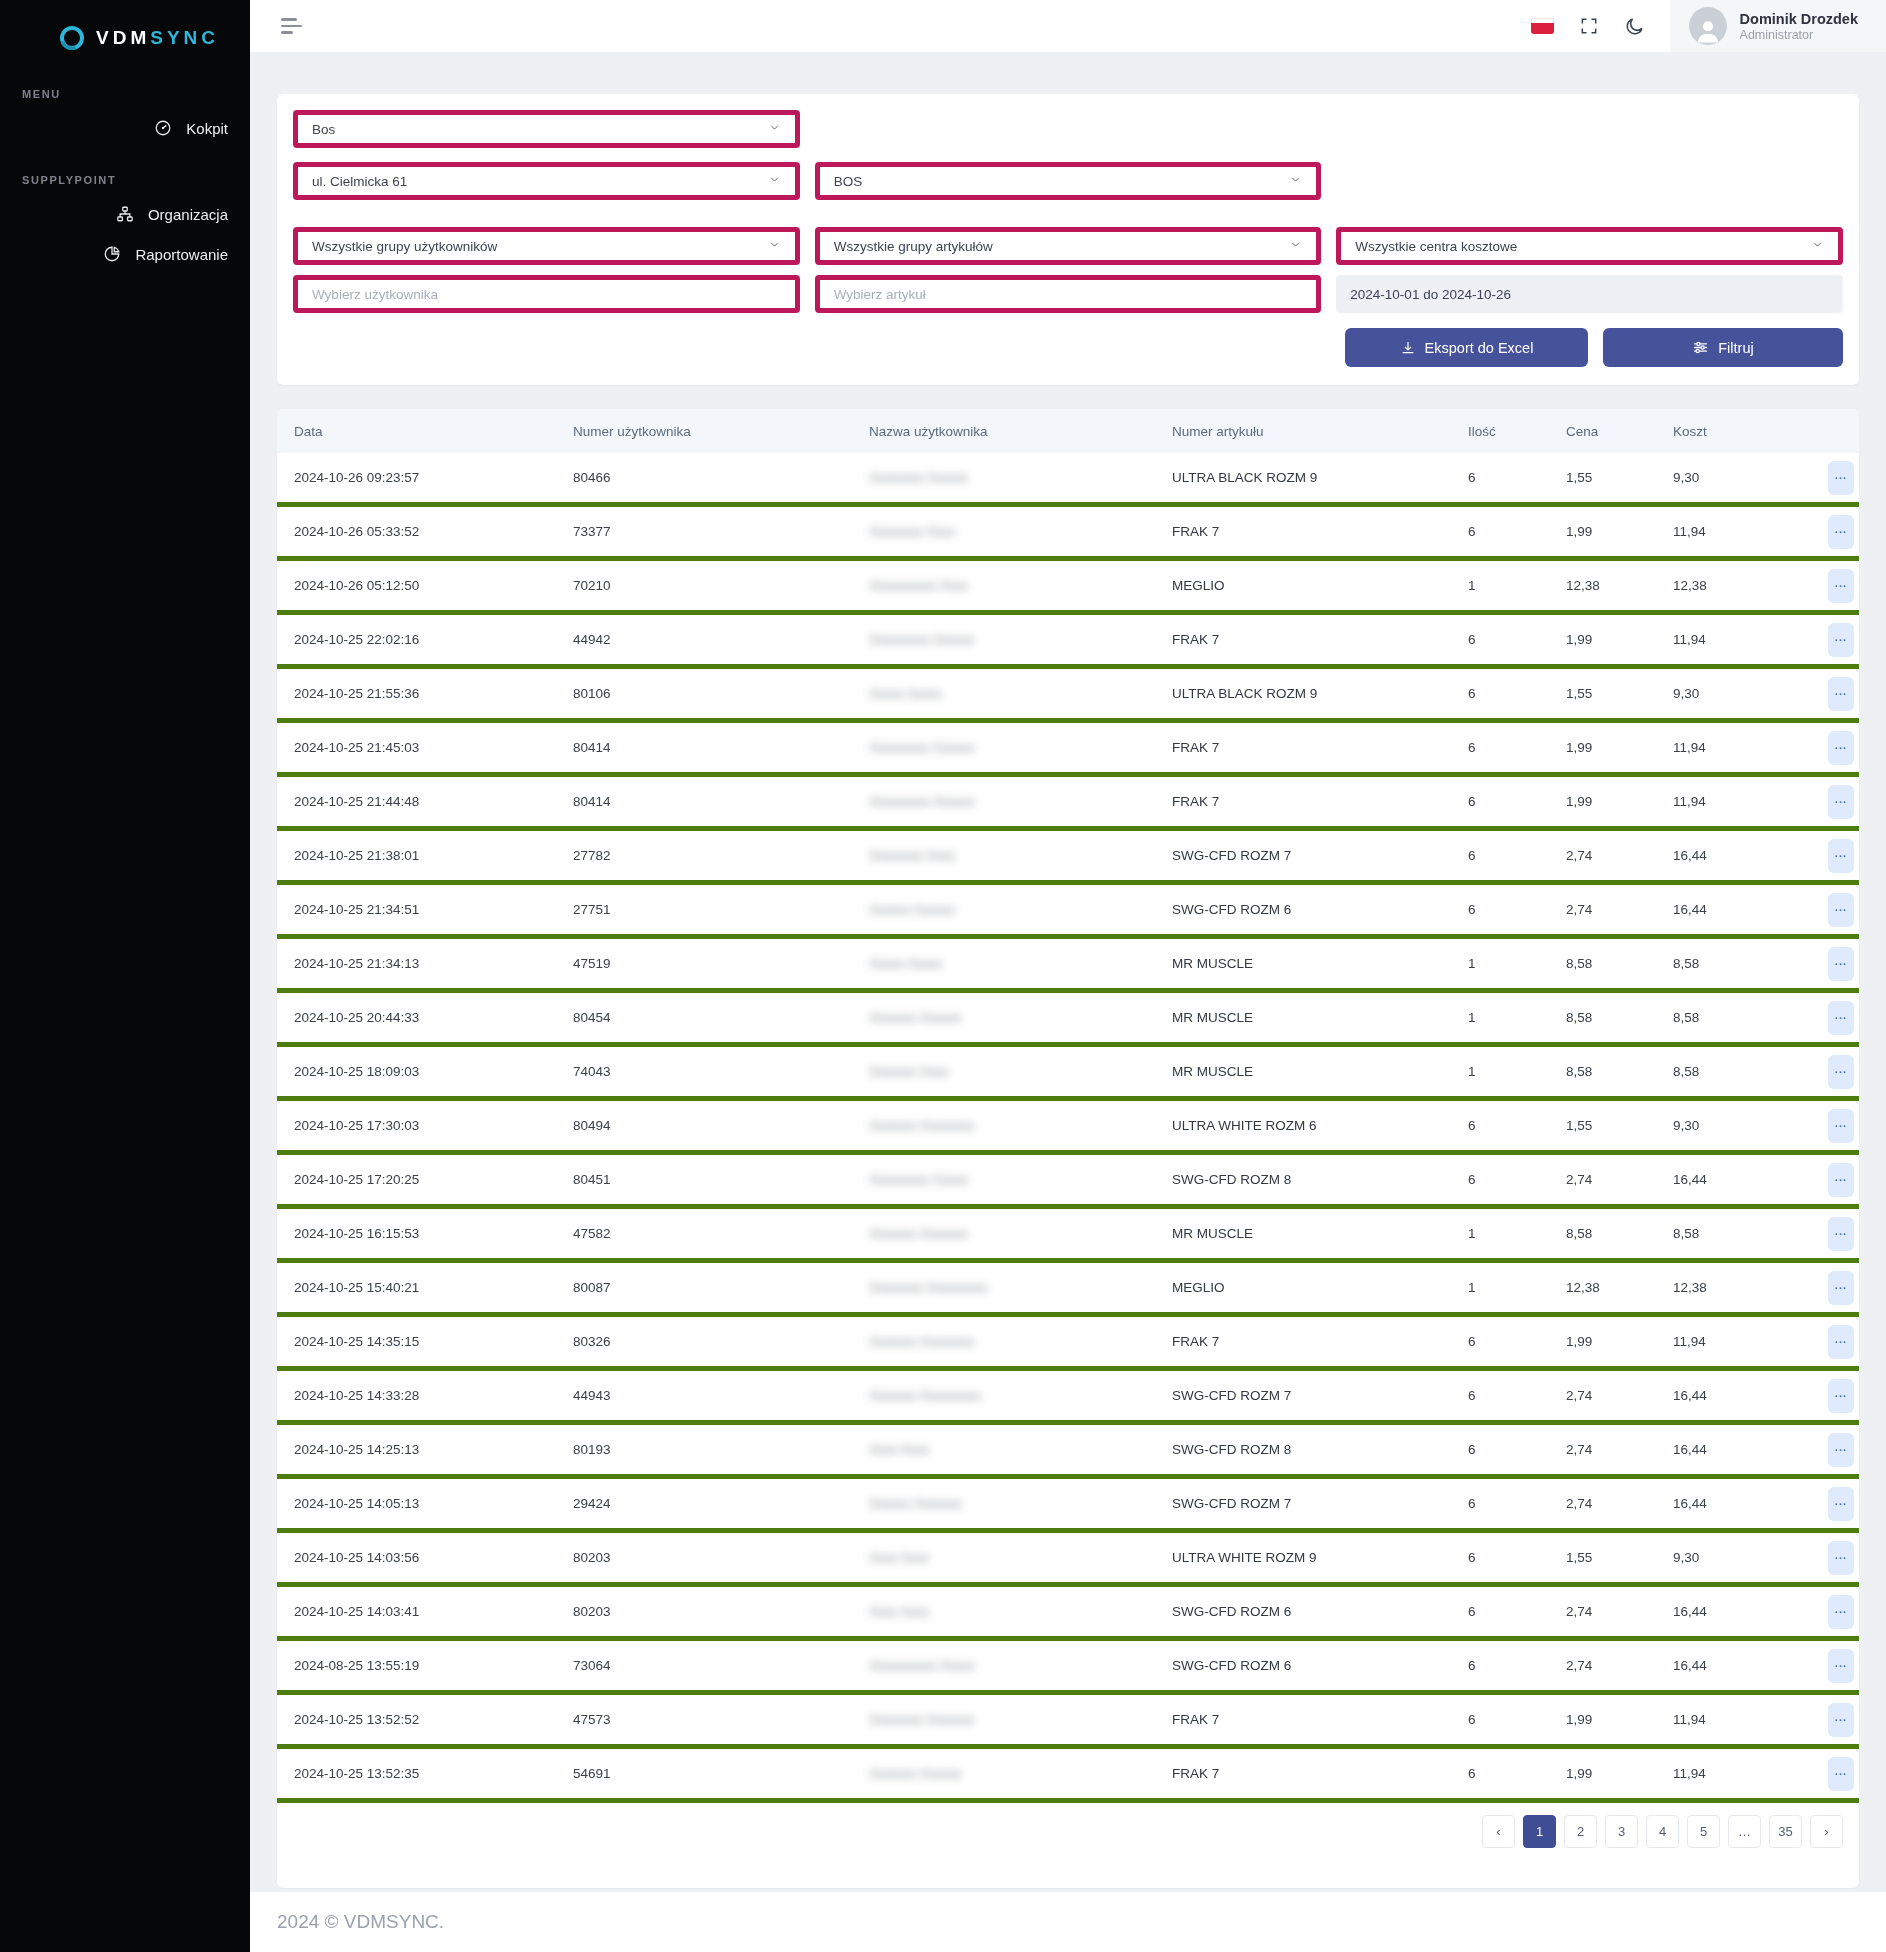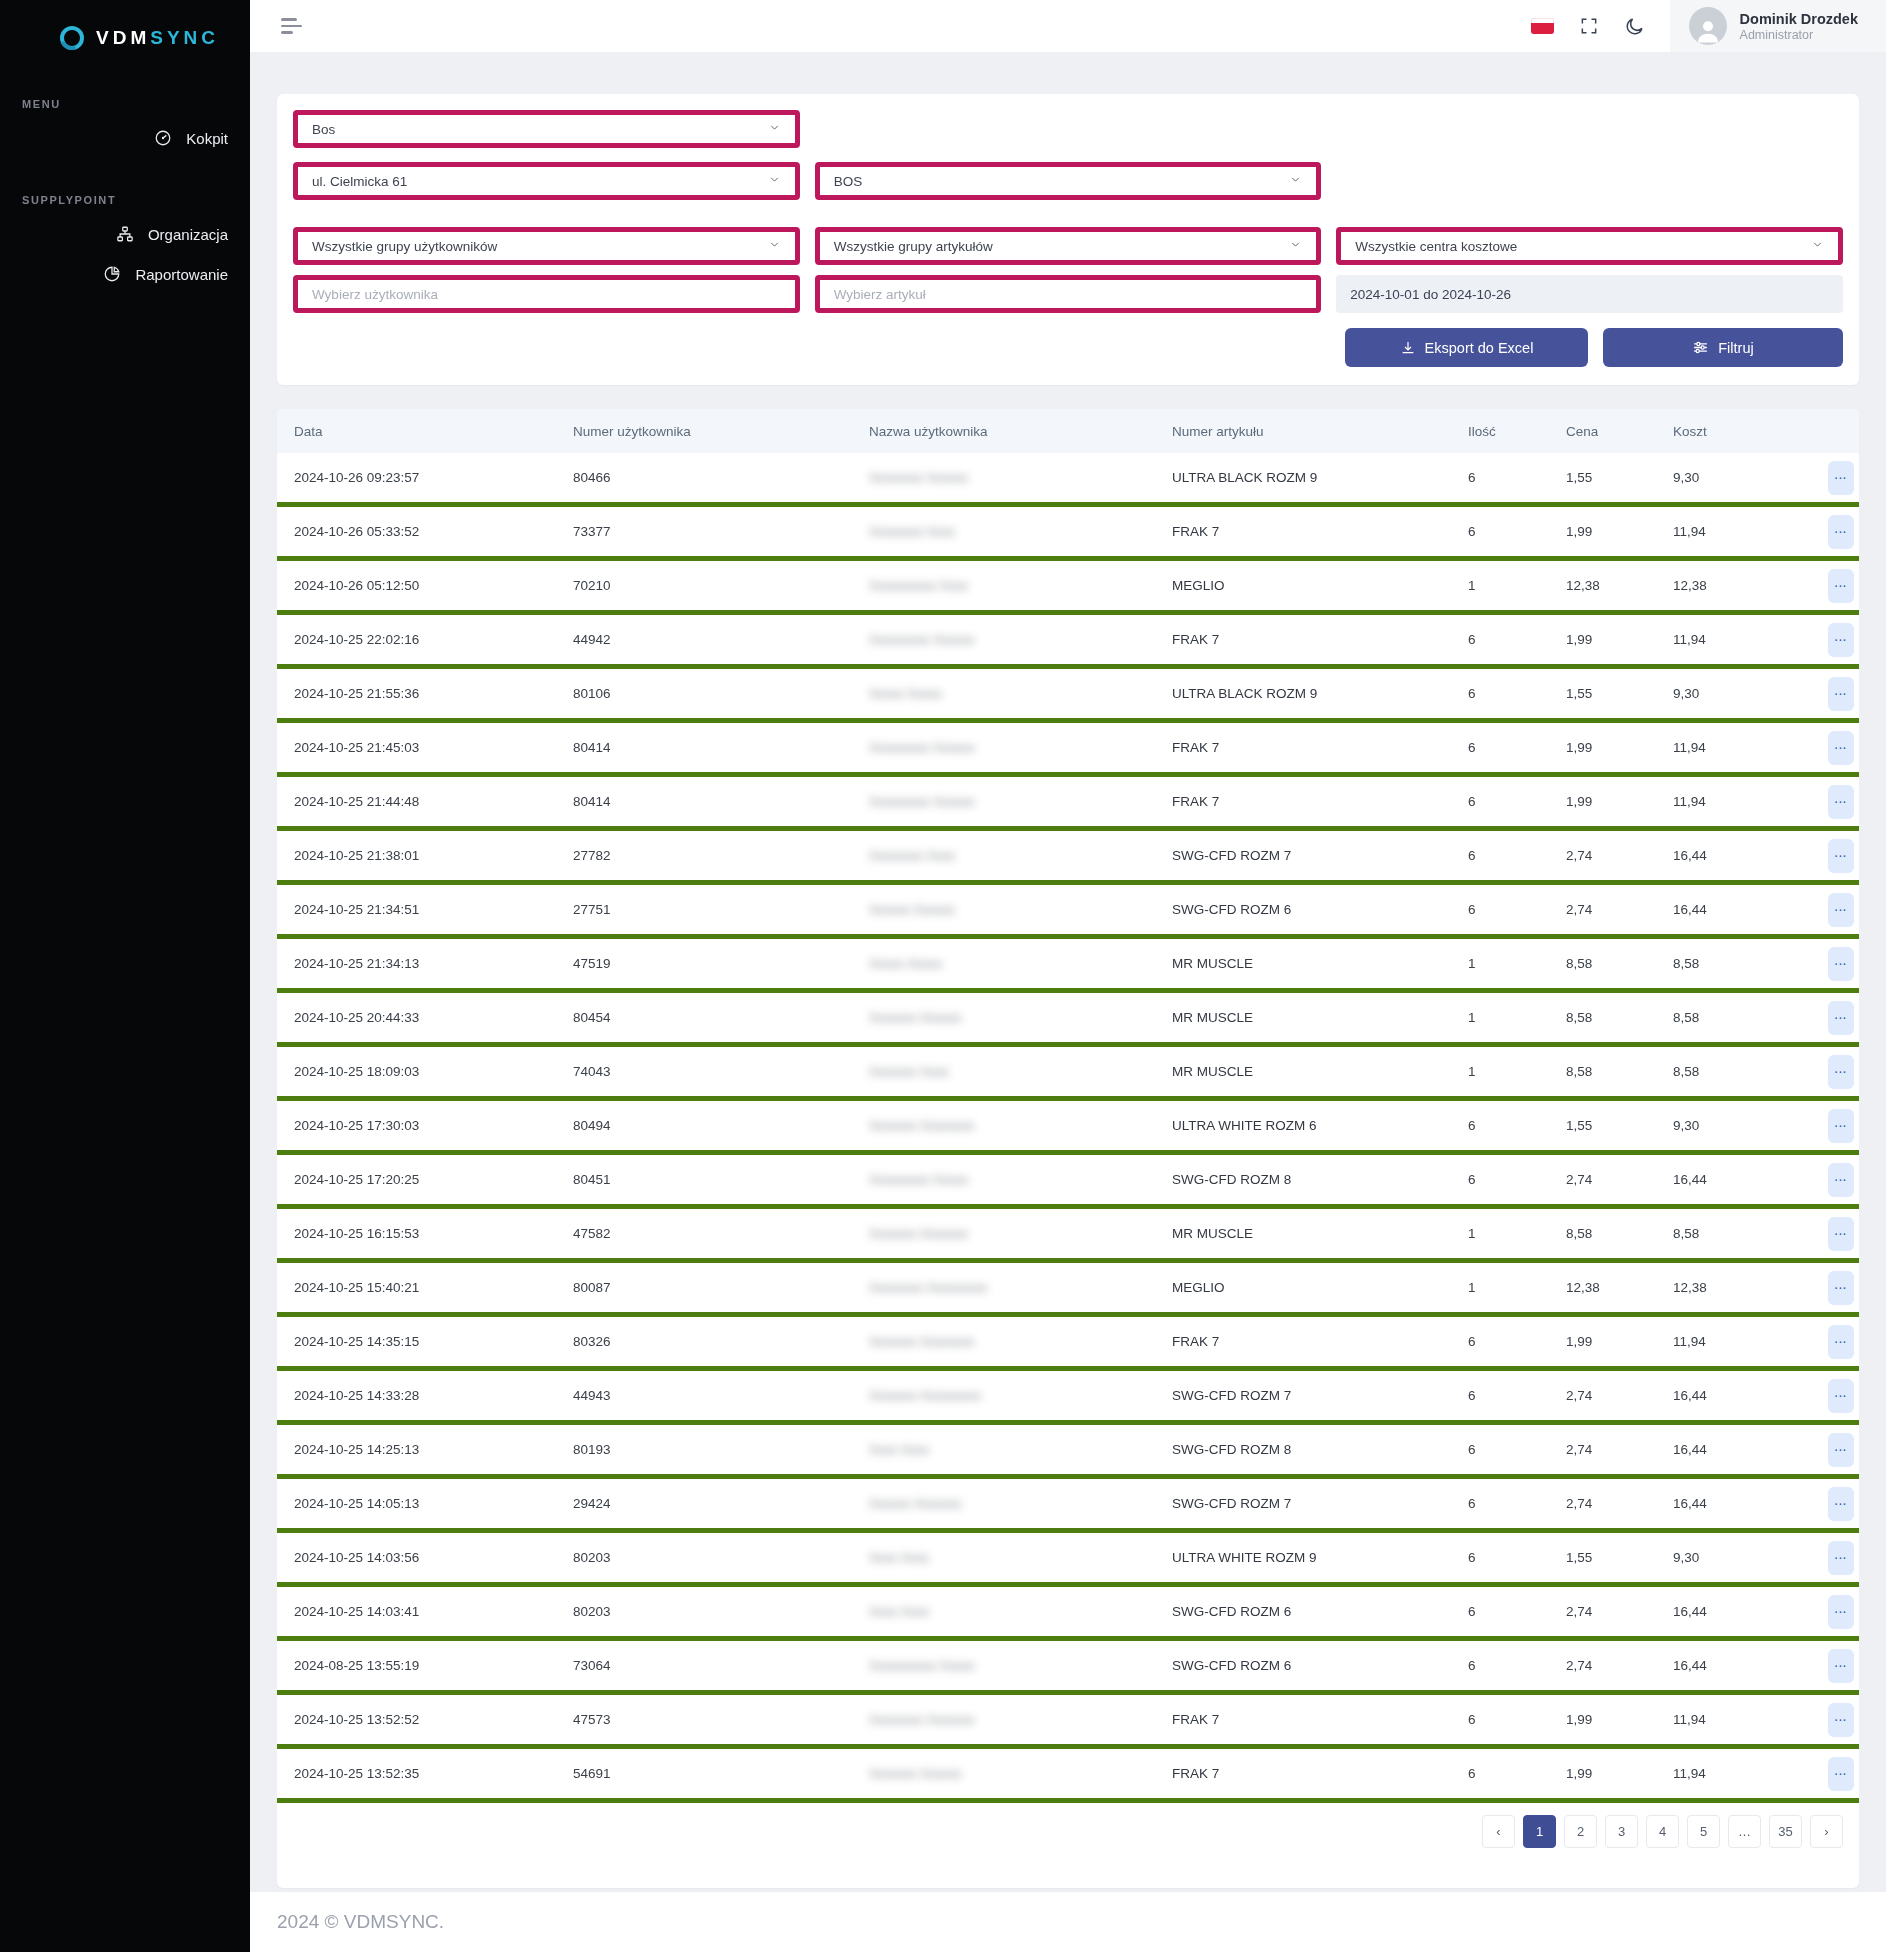--- a/index.html
+++ b/index.html
@@ -14,21 +14,21 @@
   
   .sidebar {
     position:absolute; left:0; top:0; width:250px; height:1952px;
     background:#060708; z-index:5;
   }
   .logo { display:flex; align-items:center; gap:10px; padding:14px 0 0 58px; height:62px; }
   .logo-text { font-size:19px; letter-spacing:4px; font-weight:700; color:#ffffff; }
   .logo-text .accent { color:#2cb6d9; }
   .side-section-heading {
     color:#7d828e; font-size:11px; font-weight:700; letter-spacing:1.6px;
-    padding:0 22px; margin-top:36px; margin-bottom:8px;
+    padding:0 22px; margin-top:26px; margin-bottom:8px;
   }
   .side-item {
     display:flex; align-items:center; gap:14px;
     padding:11px 22px 11px 26px; color:#eceef2; font-size:15px; cursor:pointer;justify-content:flex-end;
   }
   .side-icon { width:18px; height:18px; display:inline-flex; align-items:center; justify-content:center; }
   .side-icon svg { stroke:#e8eaee; fill:none; stroke-width:1.7; }
   
   .topbar {
     position:absolute; left:250px; top:0; right:0; height:52px;

